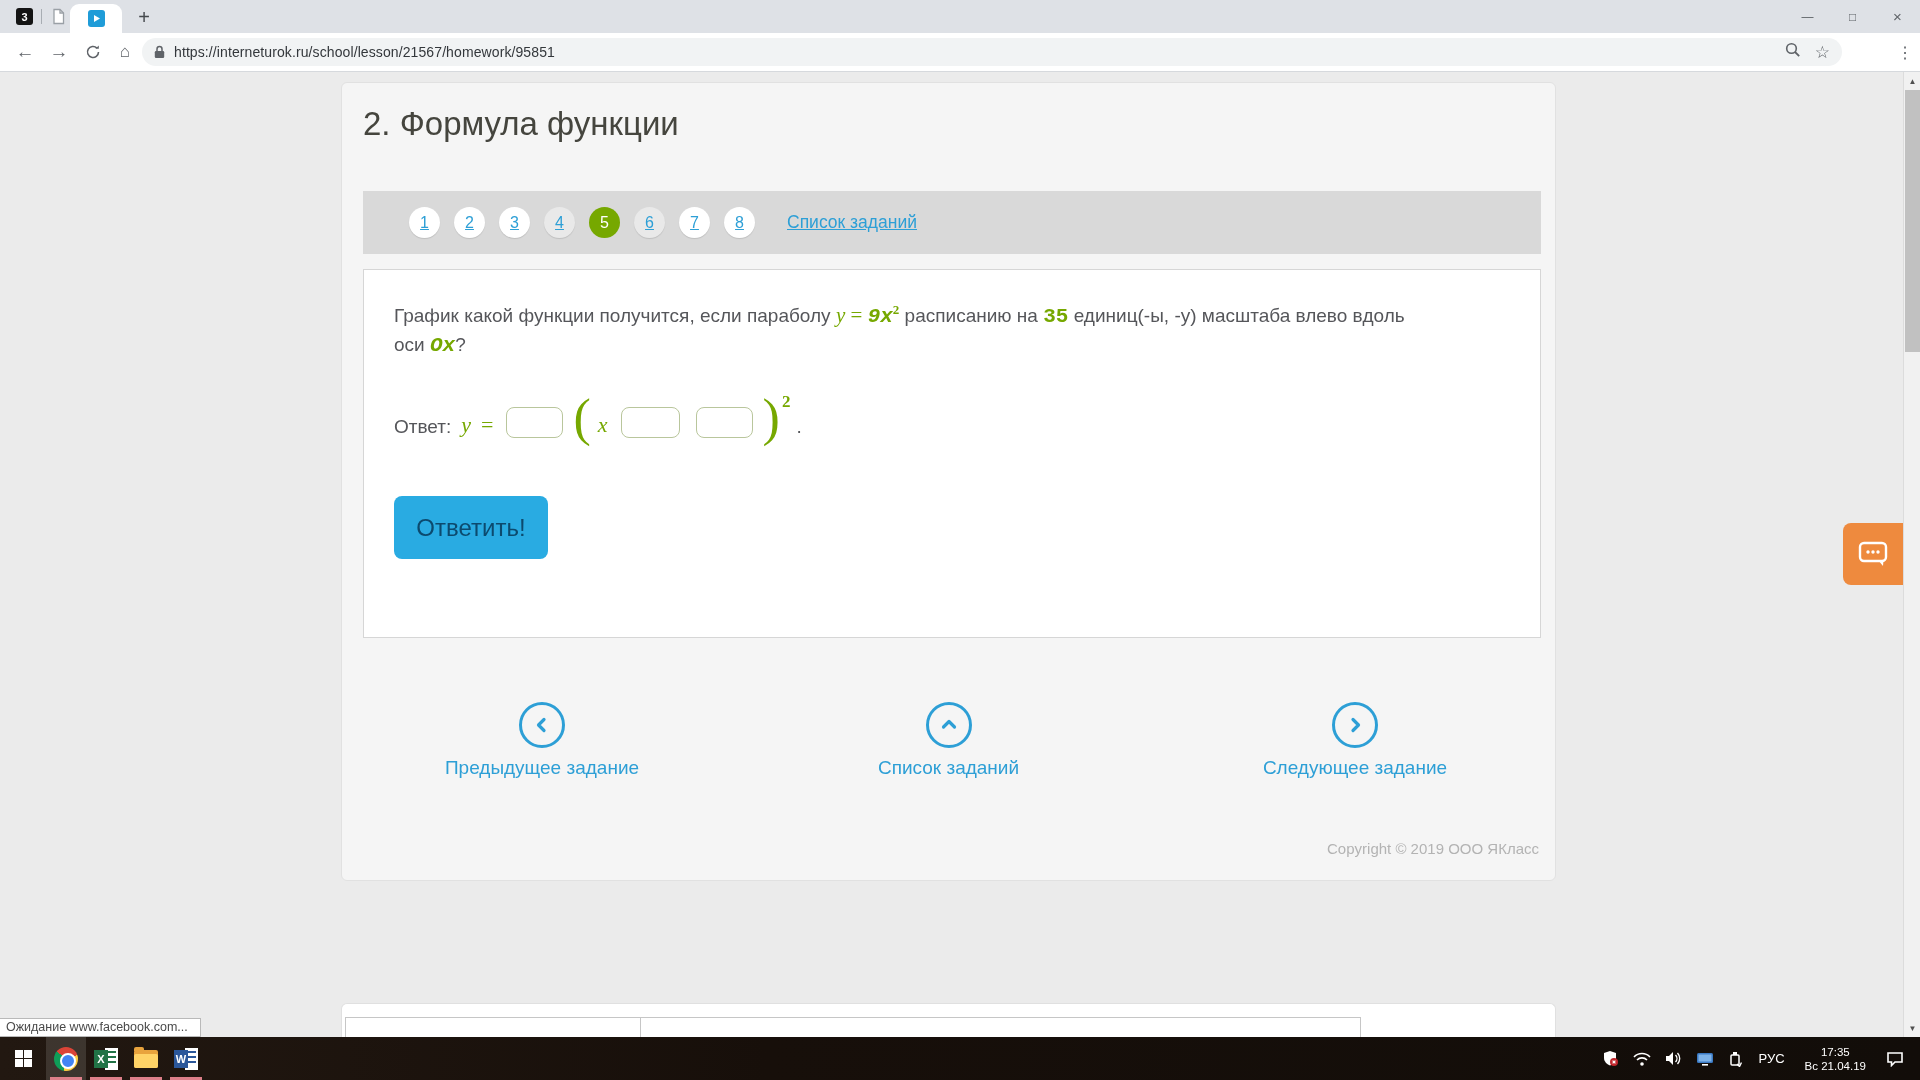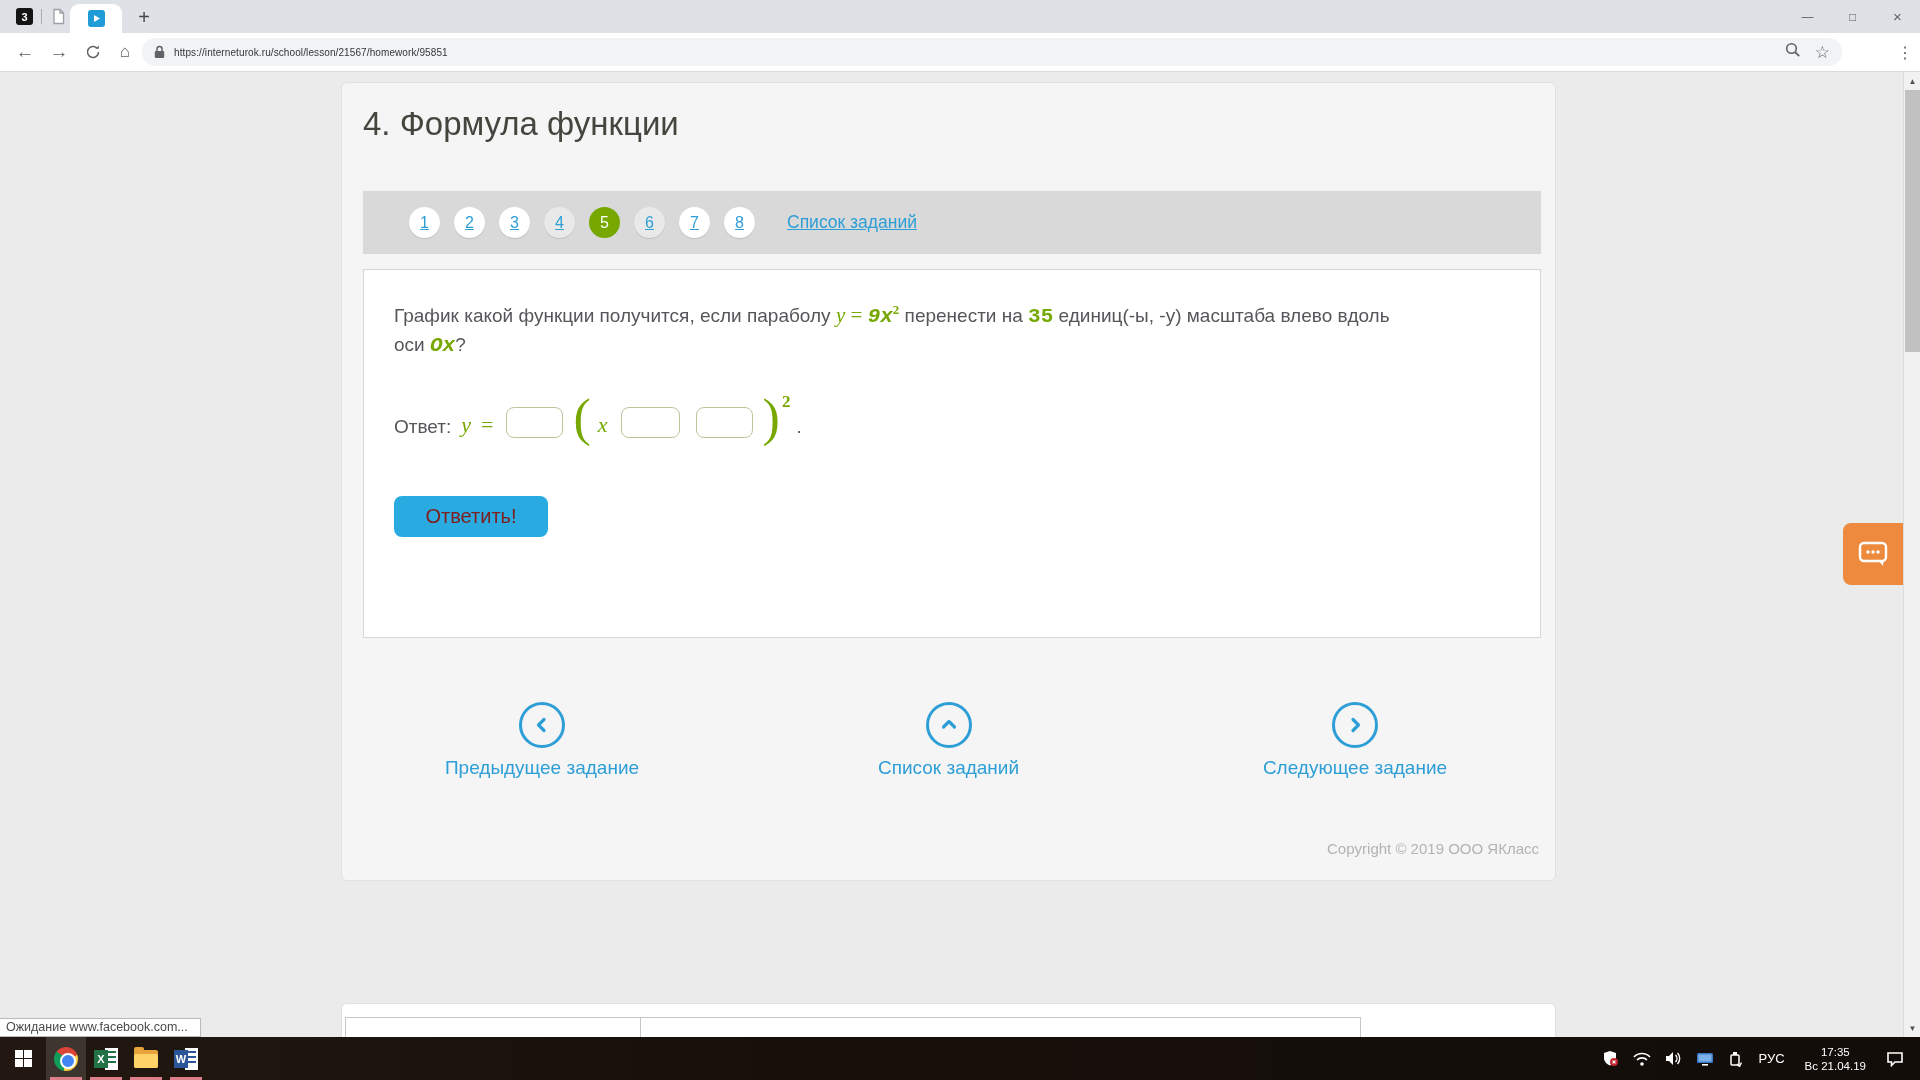--- a/index.html
+++ b/index.html
@@ -22,21 +22,21 @@
   .win-controls { position:absolute; right:0; top:0; height:33px; display:flex; }
   .win-controls span { width:45px; height:33px; display:flex; align-items:center; justify-content:center;
                        color:#5f6368; font-size:12px; }
 
   .toolbar { position:absolute; left:0; top:33px; width:1920px; height:39px; background:#fff;
              border-bottom:1px solid #d6d9dd; }
   .navbtn { position:absolute; top:0; height:38px; width:30px; display:flex; align-items:center; justify-content:center;
             color:#5f6368; font-size:19px; }
   .omnibox { position:absolute; left:142px; top:5px; width:1700px; height:28px; background:#f1f3f4;
              border-radius:14px; display:flex; align-items:center; padding:0 12px; }
-  .url { font-size:10px; color:#33373b; margin-left:9px; letter-spacing:.1px; }
+  .url { font-size:14px; color:#33373b; margin-left:9px; letter-spacing:.1px; }
   .omni-spacer { flex:1; }
   .omni-icon { color:#5f6368; font-size:17px; margin-left:14px; }
   .avatar { position:absolute; left:1855px; top:39px; width:26px; height:26px; border-radius:50%;
             background:radial-gradient(circle at 35% 30%, #d8b292, #8a5f48 70%, #5c3c2c); }
   .kebab { position:absolute; left:1892px; top:0; width:26px; height:38px; display:flex; align-items:center;
            justify-content:center; color:#5f6368; font-size:16px; }
 
   
   .viewport { position:absolute; left:0; top:72px; width:1920px; height:965px; background:#ebebeb; overflow:hidden; }
 
@@ -69,22 +69,22 @@
 
   .answer-row { margin-top:38px; display:flex; align-items:flex-end; font-size:19px; color:#55565a; }
   .ansbox { width:57px; height:31px; border:1.5px solid #b9c69c; border-radius:8px; background:#fff;
             margin:0 8px; outline:none; font-size:16px; padding:0 6px; color:#555; }
   .paren { font-family:"Liberation Serif", serif; color:#76a800; font-size:52px; font-weight:400;
            line-height:40px; margin:0 2px; }
   .ans-sup { font-family:"Liberation Serif", serif; color:#76a800; font-size:17px; font-weight:600;
              align-self:flex-start; margin-top:-6px; }
   .ans-math { font-family:"Liberation Serif", serif; color:#76a800; font-size:22px; margin:0 5px; }
 
-  .submit-btn { margin-top:58px; width:154px; height:41px; background:#29abe2; border:none; border-radius:8px;
-                color:#7f1d1d; font-size:20px; font-family:"Liberation Sans", sans-serif; cursor:pointer; }
+  .submit-btn { margin-top:58px; width:154px; height:63px; background:#29abe2; border:none; border-radius:8px;
+                color:#0c4a6e; font-size:24px; font-family:"Liberation Sans", sans-serif; cursor:pointer; }
 
   .bottom-nav { position:absolute; left:0; top:619px; width:100%; display:flex; justify-content:space-between;
                 padding:0 80px; }
   .nav-item { width:240px; display:flex; flex-direction:column; align-items:center; cursor:pointer; }
   .nav-circle { width:46px; height:46px; border:3px solid #2d9fd6; border-radius:50%;
                 display:flex; align-items:center; justify-content:center; background:#f5f5f5; }
   .nav-label { margin-top:9px; font-size:19px; color:#2d9fd6; }
 
   .copyright { position:absolute; right:16px; top:757px; font-size:15px; color:#b3b3b3; }
 
@@ -209,21 +209,21 @@
     </span>
     <span class="omni-icon">☆</span>
   </div>
   <div class="avatar"></div>
   <span class="kebab">⋮</span>
 </div>
 
 <div class="viewport">
 
   <div class="card">
-    <div class="page-title">4. Формула функции</div>
+    <div class="page-title">2. Формула функции</div>
 
     <div class="numbar">
       <div class="numcircle">
           <span>1</span>
         </div>
       <div class="numcircle">
           <span>2</span>
         </div>
       <div class="numcircle">
           <span>3</span>
@@ -244,21 +244,21 @@
           <span>8</span>
         </div>
       <span class="list-link">Список заданий</span>
     </div>
 
     <div class="panel">
       <div class="panel-body">
         <div class="task-text">
           <span>График какой функции получится, если параболу </span><span class="math mi">y</span>
           <span class="math">=</span>
-          <span class="math mi mn">9x</span><span class="math msup">2</span><span> перенести на </span><span class="math mn">35</span><span> единиц(-ы, -у) масштаба влево вдоль</span><br>
+          <span class="math mi mn">9x</span><span class="math msup">2</span><span> расписанию на </span><span class="math mn">35</span><span> единиц(-ы, -у) масштаба влево вдоль</span><br>
           <span>оси </span><span class="math mi mn">Ox</span><span>?</span>
         </div>
 
         <div class="answer-row">
           <span>Ответ:</span>
           <span class="ans-math mi" style="margin-left:10px">y</span>
           <span class="ans-math">=</span>
           <input class="ansbox" type="text" value="" style="">
           <span class="paren">(</span>
           <span class="ans-math mi">x</span>

